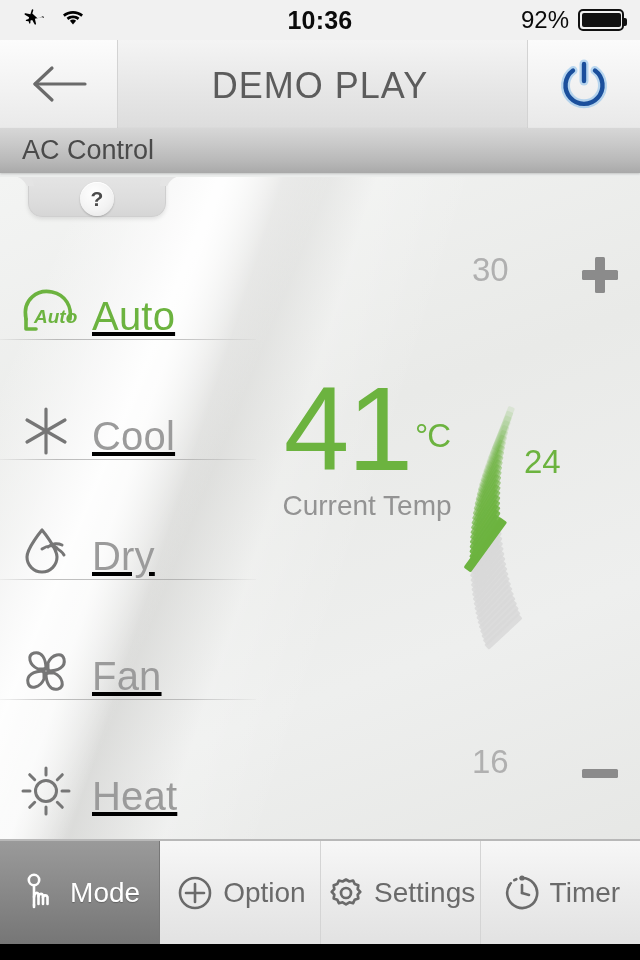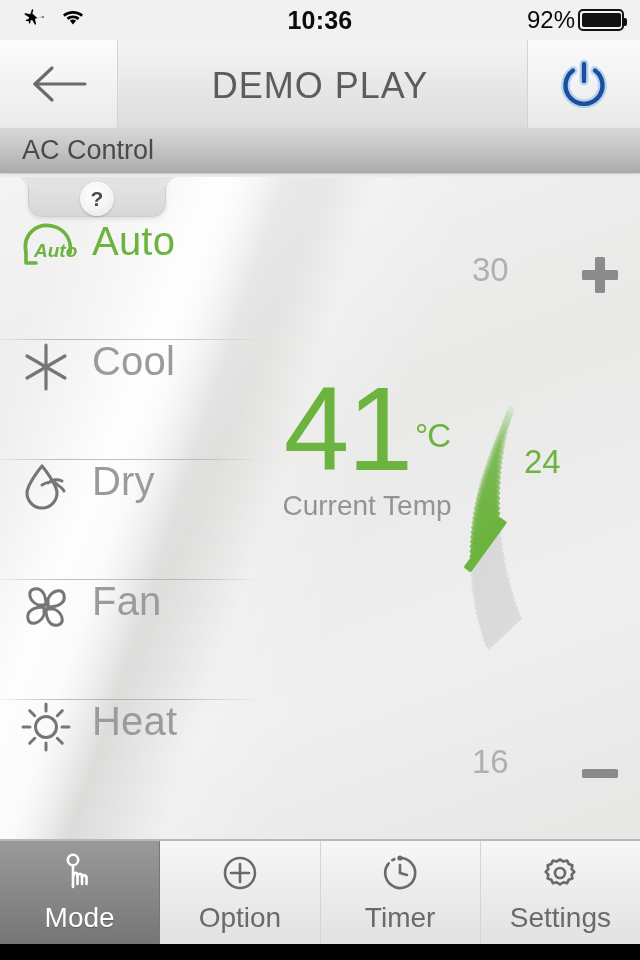--- a/index.html
+++ b/index.html
@@ -42,21 +42,21 @@
     font-weight: bold;
     color: #0b0b0b;
     letter-spacing: 0.2px;
     margin-left: -6px;
   }
   #sb-right {
     width: 180px;
     display: flex;
     align-items: center;
     justify-content: flex-end;
-    gap: 3px;
+    gap: 9px;
     padding-right: 16px;
   }
   #sb-batt-pct {
     font-size: 24px;
     font-weight: normal;
     color: #0b0b0b;
   }
   .batt-shell {
     position: relative;
     width: 46px; height: 22px;
@@ -214,22 +214,23 @@
   #mode-list {
     position: absolute;
     left: 0; top: 42px;
     width: 256px;
     z-index: 4;
   }
   .mode-row {
     position: relative;
     height: 120px;
     display: flex;
-    align-items: flex-start;
+    align-items: flex-end;
     cursor: pointer;
+    text-decoration: underline;
   }
   .mode-row + .mode-row::before {
     content: "";
     position: absolute;
     left: 0; top: 0;
     width: 256px; height: 1px;
     background: linear-gradient(90deg, rgba(150,150,150,0.10) 0%, rgba(140,140,140,0.55) 22%, rgba(140,140,140,0.5) 72%, rgba(150,150,150,0.06) 100%);
   }
   .mode-icon {
     width: 92px;
@@ -321,21 +322,20 @@
     width: 640px; height: 105px;
     display: flex;
     background: linear-gradient(to bottom, #f7f7f7 0%, #ececec 48%, #e2e2e2 100%);
     border-top: 2px solid #b8b8b8;
     box-sizing: border-box;
   }
   .tab {
     flex: 1;
     position: relative;
     display: flex;
-    flex-direction: column;
     align-items: center;
     justify-content: center;
     gap: 7px;
     border-right: 1px solid #d4d4d4;
     box-sizing: border-box;
     cursor: pointer;
   }
   .tab:last-child { border-right: none; }
   .tab-label {
     font-size: 28px;
@@ -597,39 +597,39 @@
             <line x1="12" y1="21" x2="30" y2="21"></line>
           </g>
         </svg>
       </span>
       <span class="tab-label">Option</span>
     </div>
 
     <div class="tab">
       <span class="tab-icon">
         <svg width="42" height="42" viewBox="0 0 42 42">
+          <g fill="none" stroke="#6a6a6a" stroke-width="2.7" stroke-linejoin="round">
+            <path d="M21 7.5 l3.4 2.0 3.7 -1.0 1.6 3.5 3.6 1.3 -0.6 3.8 2.6 2.8 -2.6 2.8 0.6 3.8 -3.6 1.3 -1.6 3.5 -3.7 -1.0 -3.4 2.0 -3.4 -2.0 -3.7 1.0 -1.6 -3.5 -3.6 -1.3 0.6 -3.8 -2.6 -2.8 2.6 -2.8 -0.6 -3.8 3.6 -1.3 1.6 -3.5 3.7 1.0 Z"></path>
+            <circle cx="21" cy="21" r="5"></circle>
+          </g>
+        </svg>
+      </span>
+      <span class="tab-label">Settings</span>
+    </div>
+
+    <div class="tab">
+      <span class="tab-icon">
+        <svg width="42" height="42" viewBox="0 0 42 42">
           <g fill="none" stroke="#6a6a6a" stroke-width="2.6" stroke-linecap="round">
             <path d="M21 6 A15 15 0 1 1 8.5 13" stroke-dasharray="0 0"></path>
             <path d="M8.5 13 A15 15 0 0 1 21 6" stroke-dasharray="2.2 4.6"></path>
             <line x1="21" y1="21" x2="21" y2="13"></line>
             <line x1="21" y1="21" x2="28" y2="23"></line>
           </g>
           <circle cx="21" cy="6" r="2.6" fill="#6a6a6a"></circle>
         </svg>
       </span>
       <span class="tab-label">Timer</span>
     </div>
 
-    <div class="tab">
-      <span class="tab-icon">
-        <svg width="42" height="42" viewBox="0 0 42 42">
-          <g fill="none" stroke="#6a6a6a" stroke-width="2.7" stroke-linejoin="round">
-            <path d="M21 7.5 l3.4 2.0 3.7 -1.0 1.6 3.5 3.6 1.3 -0.6 3.8 2.6 2.8 -2.6 2.8 0.6 3.8 -3.6 1.3 -1.6 3.5 -3.7 -1.0 -3.4 2.0 -3.4 -2.0 -3.7 1.0 -1.6 -3.5 -3.6 -1.3 0.6 -3.8 -2.6 -2.8 2.6 -2.8 -0.6 -3.8 3.6 -1.3 1.6 -3.5 3.7 1.0 Z"></path>
-            <circle cx="21" cy="21" r="5"></circle>
-          </g>
-        </svg>
-      </span>
-      <span class="tab-label">Settings</span>
-    </div>
-
   </div>
 
 </div>
 
 </body></html>

